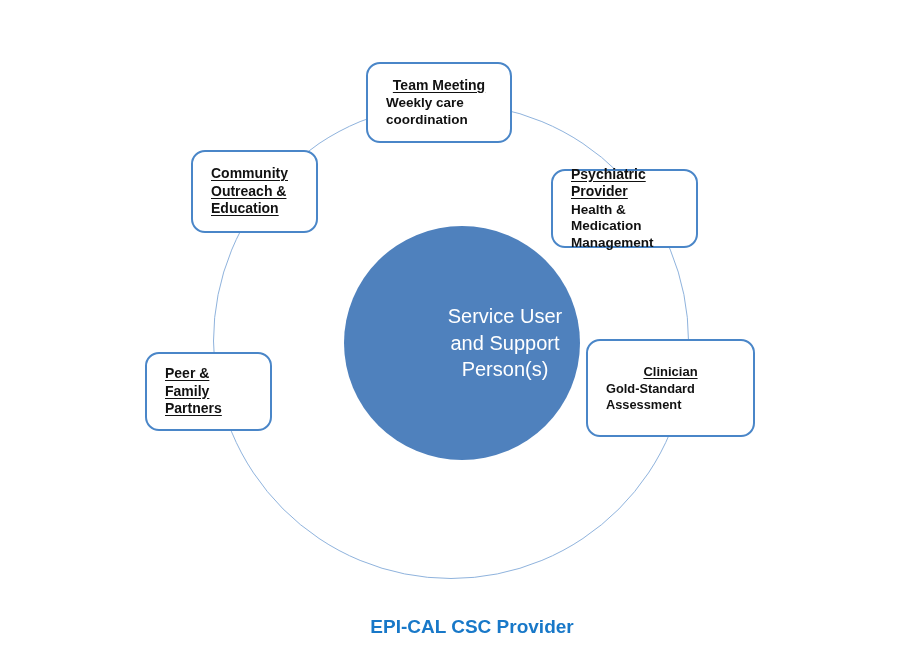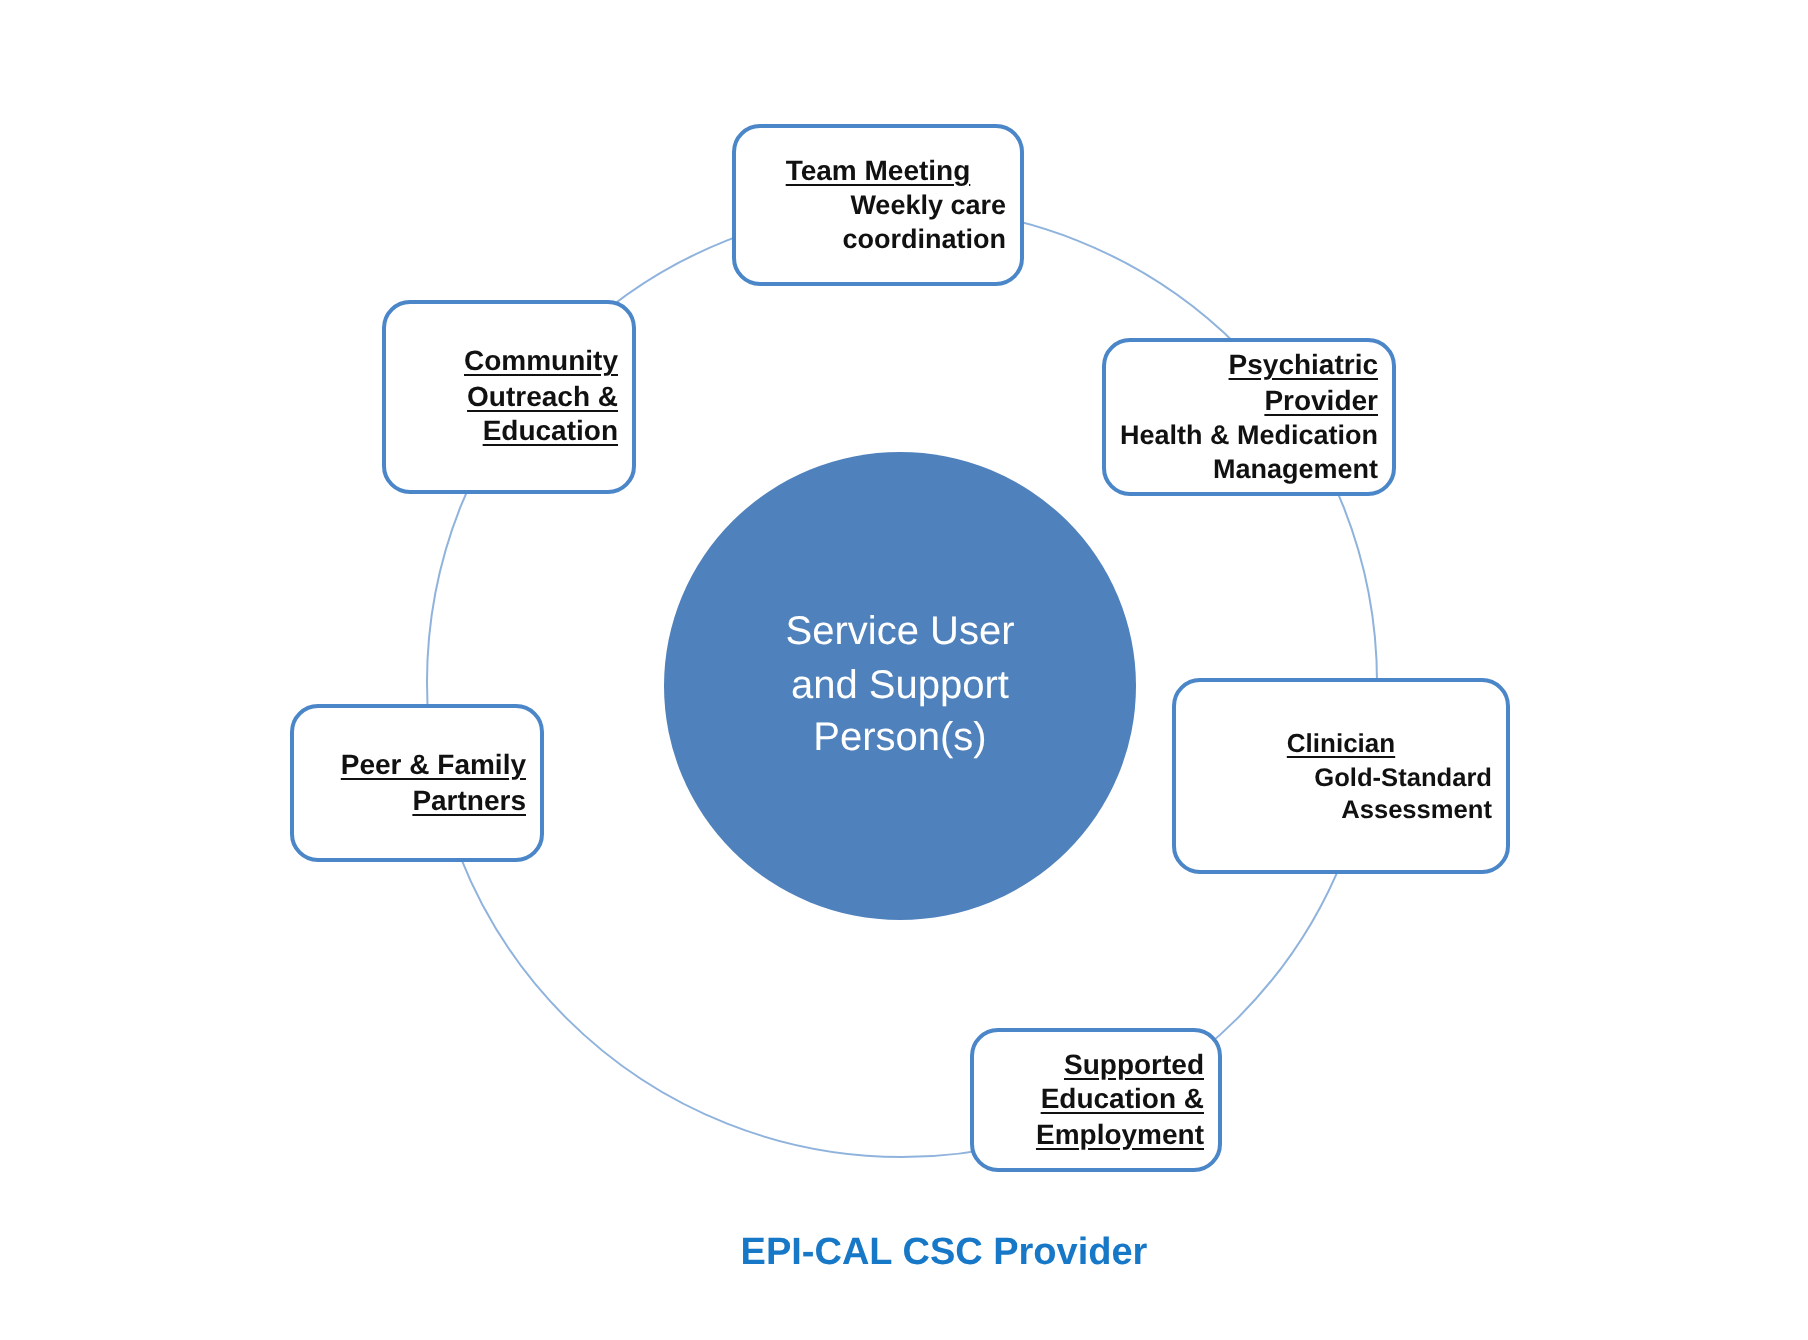--- a/index.html
+++ b/index.html
@@ -20,52 +20,52 @@
     left: 213px;
     top: 103px;
     width: 474px;
     height: 474px;
     border: 1.5px solid #8fb3dd;
     border-radius: 50%;
     z-index: 1;
   }
   .center-circle {
     position: absolute;
-    left: 332px;
+    left: 344px;
     top: 226px;
     width: 236px;
     height: 234px;
     background: #4f81bd;
     border-radius: 50%;
     z-index: 2;
     display: flex;
     align-items: center;
-    justify-content: center;
+    justify-content: flex-end;
   }
   .center-label {
     width: 150px;
     text-align: center;
     color: #ffffff;
     font-size: 20px;
     line-height: 1.32;
     font-weight: 400;
   }
   .node {
     position: absolute;
     background: #ffffff;
     border: 2px solid #4a86c8;
     border-radius: 14px;
     z-index: 2;
     display: flex;
     flex-direction: column;
     align-items: center;
     justify-content: center;
-    text-align: right;
+    text-align: left;
     box-sizing: border-box;
-    padding: 6px 7px;
+    padding: 6px 18px;
     color: #111111;
   }
   .node .node-title {
     font-weight: bold;
     font-size: 14px;
     line-height: 1.25;
     text-decoration: underline;
     text-underline-offset: 2px;
   }
   .node .node-body {
@@ -75,21 +75,21 @@
     font-weight: bold;
   }
   .node-team-meeting        { left: 366px; top: 62px;  width: 146px; height: 81px; }
   .node-psychiatric         { left: 551px; top: 169px; width: 147px; height: 79px; }
   .node-clinician           { left: 586px; top: 339px; width: 169px; height: 98px; }
   .node-clinician .node-title { font-size: 13px; }
   .node-clinician .node-body  { font-size: 12.8px; line-height: 1.2; }
   .node-supported           { left: 485px; top: 514px; width: 126px; height: 72px; }
   .node-assertive           { left: 272px; top: 514px; width: 128px; height: 75px; }
   .node-peer                { left: 145px; top: 352px; width: 127px; height: 79px; }
-  .node-community           { left: 191px; top: 150px; width: 127px; height: 97px; }
+  .node-community           { left: 191px; top: 150px; width: 127px; height: 83px; }
   .caption {
     position: absolute;
     left: 40px;
     right: 0;
     top: 616px;
     text-align: center;
     color: #1878c8;
     font-size: 19px;
     font-weight: bold;
     z-index: 3;
@@ -114,23 +114,20 @@
   <div class="node node-psychiatric">
     <div class="node-title">Psychiatric Provider</div>
     <div class="node-body">Health &amp; Medication Management</div>
   </div>
 
   <div class="node node-clinician">
     <div class="node-title">Clinician</div>
     <div class="node-body">Gold-Standard Assessment</div>
   </div>
 
-  <div class="node node-supported">
-    <div class="node-title">Supported Education &amp; Employment</div>
-  </div>
 
 
   <div class="node node-peer">
     <div class="node-title">Peer &amp; Family Partners</div>
   </div>
 
   <div class="node node-community">
     <div class="node-title">Community Outreach &amp; Education</div>
   </div>
 

